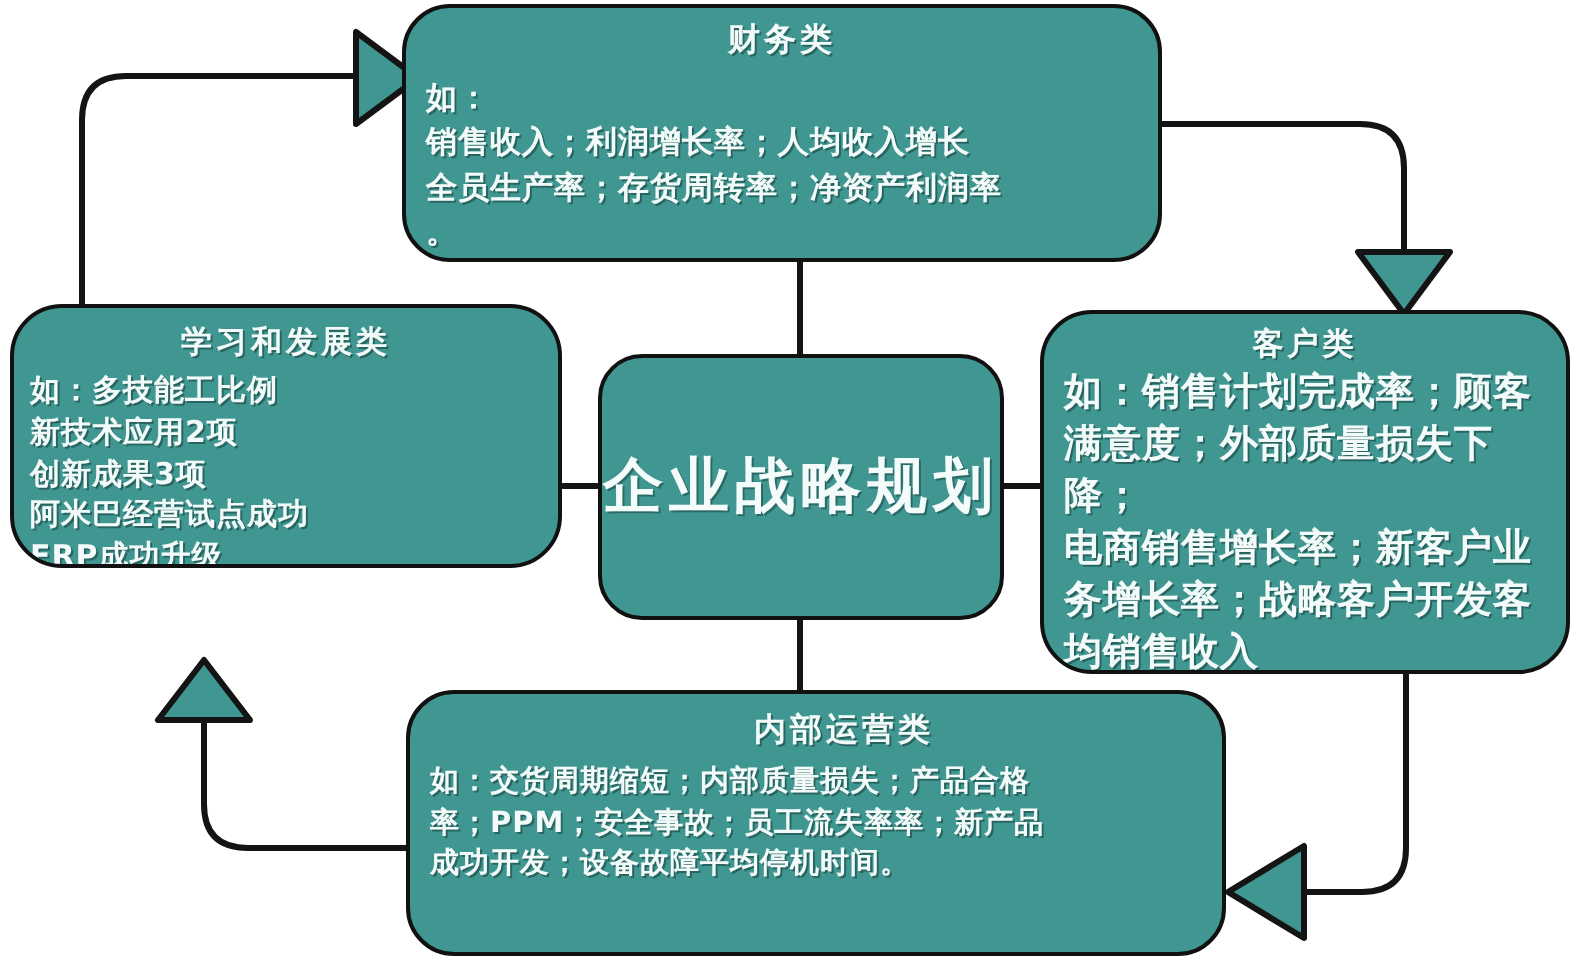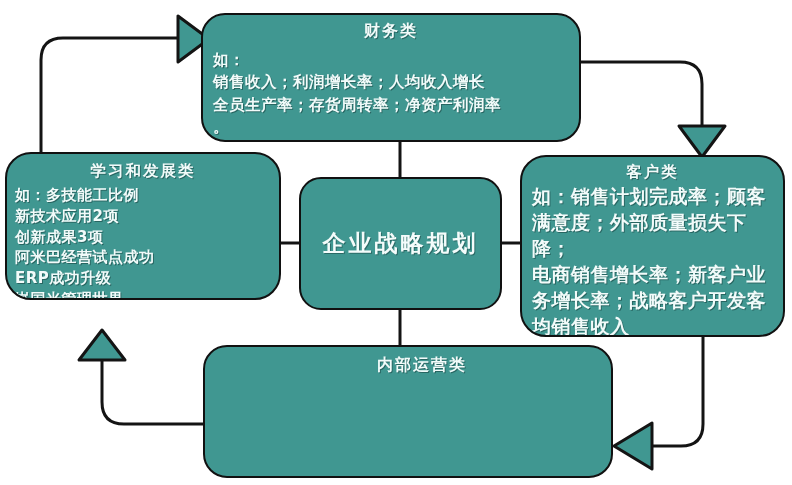--- a/index.html
+++ b/index.html
@@ -34,44 +34,44 @@
   }
   .box-body{
     font-size:15.5px;
     font-weight:700;
     line-height:1.45;
     letter-spacing:0.5px;
     white-space:pre-wrap;
   }
 
   
-  #box-financial{left:201px;top:13px;width:380px;height:129px;border-radius:24px;}
+  #box-financial{left:201px;top:2px;width:380px;height:129px;border-radius:24px;}
   #box-financial .box-title{margin-top:6px;}
   #box-financial .box-body{margin:8px 0 0 10px;}
 
   
-  #box-learning{left:5px;top:152px;width:276px;height:148px;border-radius:26px;}
+  #box-learning{left:5px;top:152px;width:276px;height:132px;border-radius:26px;}
   #box-learning .box-title{margin-top:8px;font-size:15.5px;}
   #box-learning .box-body{margin:4px 0 0 8px;font-size:15px;line-height:1.38;}
 
   
   #box-customer{left:520px;top:155px;width:265px;height:182px;border-radius:26px;}
   #box-customer .box-title{margin-top:6px;font-size:15.5px;}
   #box-customer .box-body{margin:2px 0 0 10px;font-size:19px;line-height:1.36;}
 
   
   #box-operations{left:203px;top:345px;width:410px;height:133px;border-radius:24px;}
   #box-operations .box-title{margin-top:8px;margin-left:28px;}
   #box-operations .box-body{margin:6px 0 0 10px;font-size:14.5px;line-height:1.42;}
 
   
   #box-center{left:299px;top:177px;width:203px;height:133px;border-radius:22px;
               display:flex;align-items:center;justify-content:center;}
   #box-center .center-label{
-    font-size:23px;font-weight:700;letter-spacing:3px;
+    font-size:30px;font-weight:700;letter-spacing:3px;
     color:#f4fcfb;text-shadow:1px 1px 0 rgba(20,60,58,0.5);
     white-space:pre;
   }
 
   
   #watermark{
     position:absolute;left:551px;top:449px;
     font-size:19px;font-weight:700;
     color:#4f4f4f;
     letter-spacing:1px;
@@ -127,20 +127,23 @@
     <div class="box-body">如：销售计划完成率；顾客
 满意度；外部质量损失下降；
 电商销售增长率；新客户业
 务增长率；战略客户开发客
 均销售收入
 。</div>
   </div>
 
   <div class="box" id="box-operations">
     <div class="box-title">内部运营类</div>
+    <div class="box-body">如：交货周期缩短；内部质量损失；产品合格
+率；PPM；安全事故；员工流失率率；新产品
+成功开发；设备故障平均停机时间。</div>
   </div>
 
   <div class="box" id="box-center">
     <div class="center-label">企业战略规划</div>
   </div>
 
 
 </div>
 
 </body></html>

